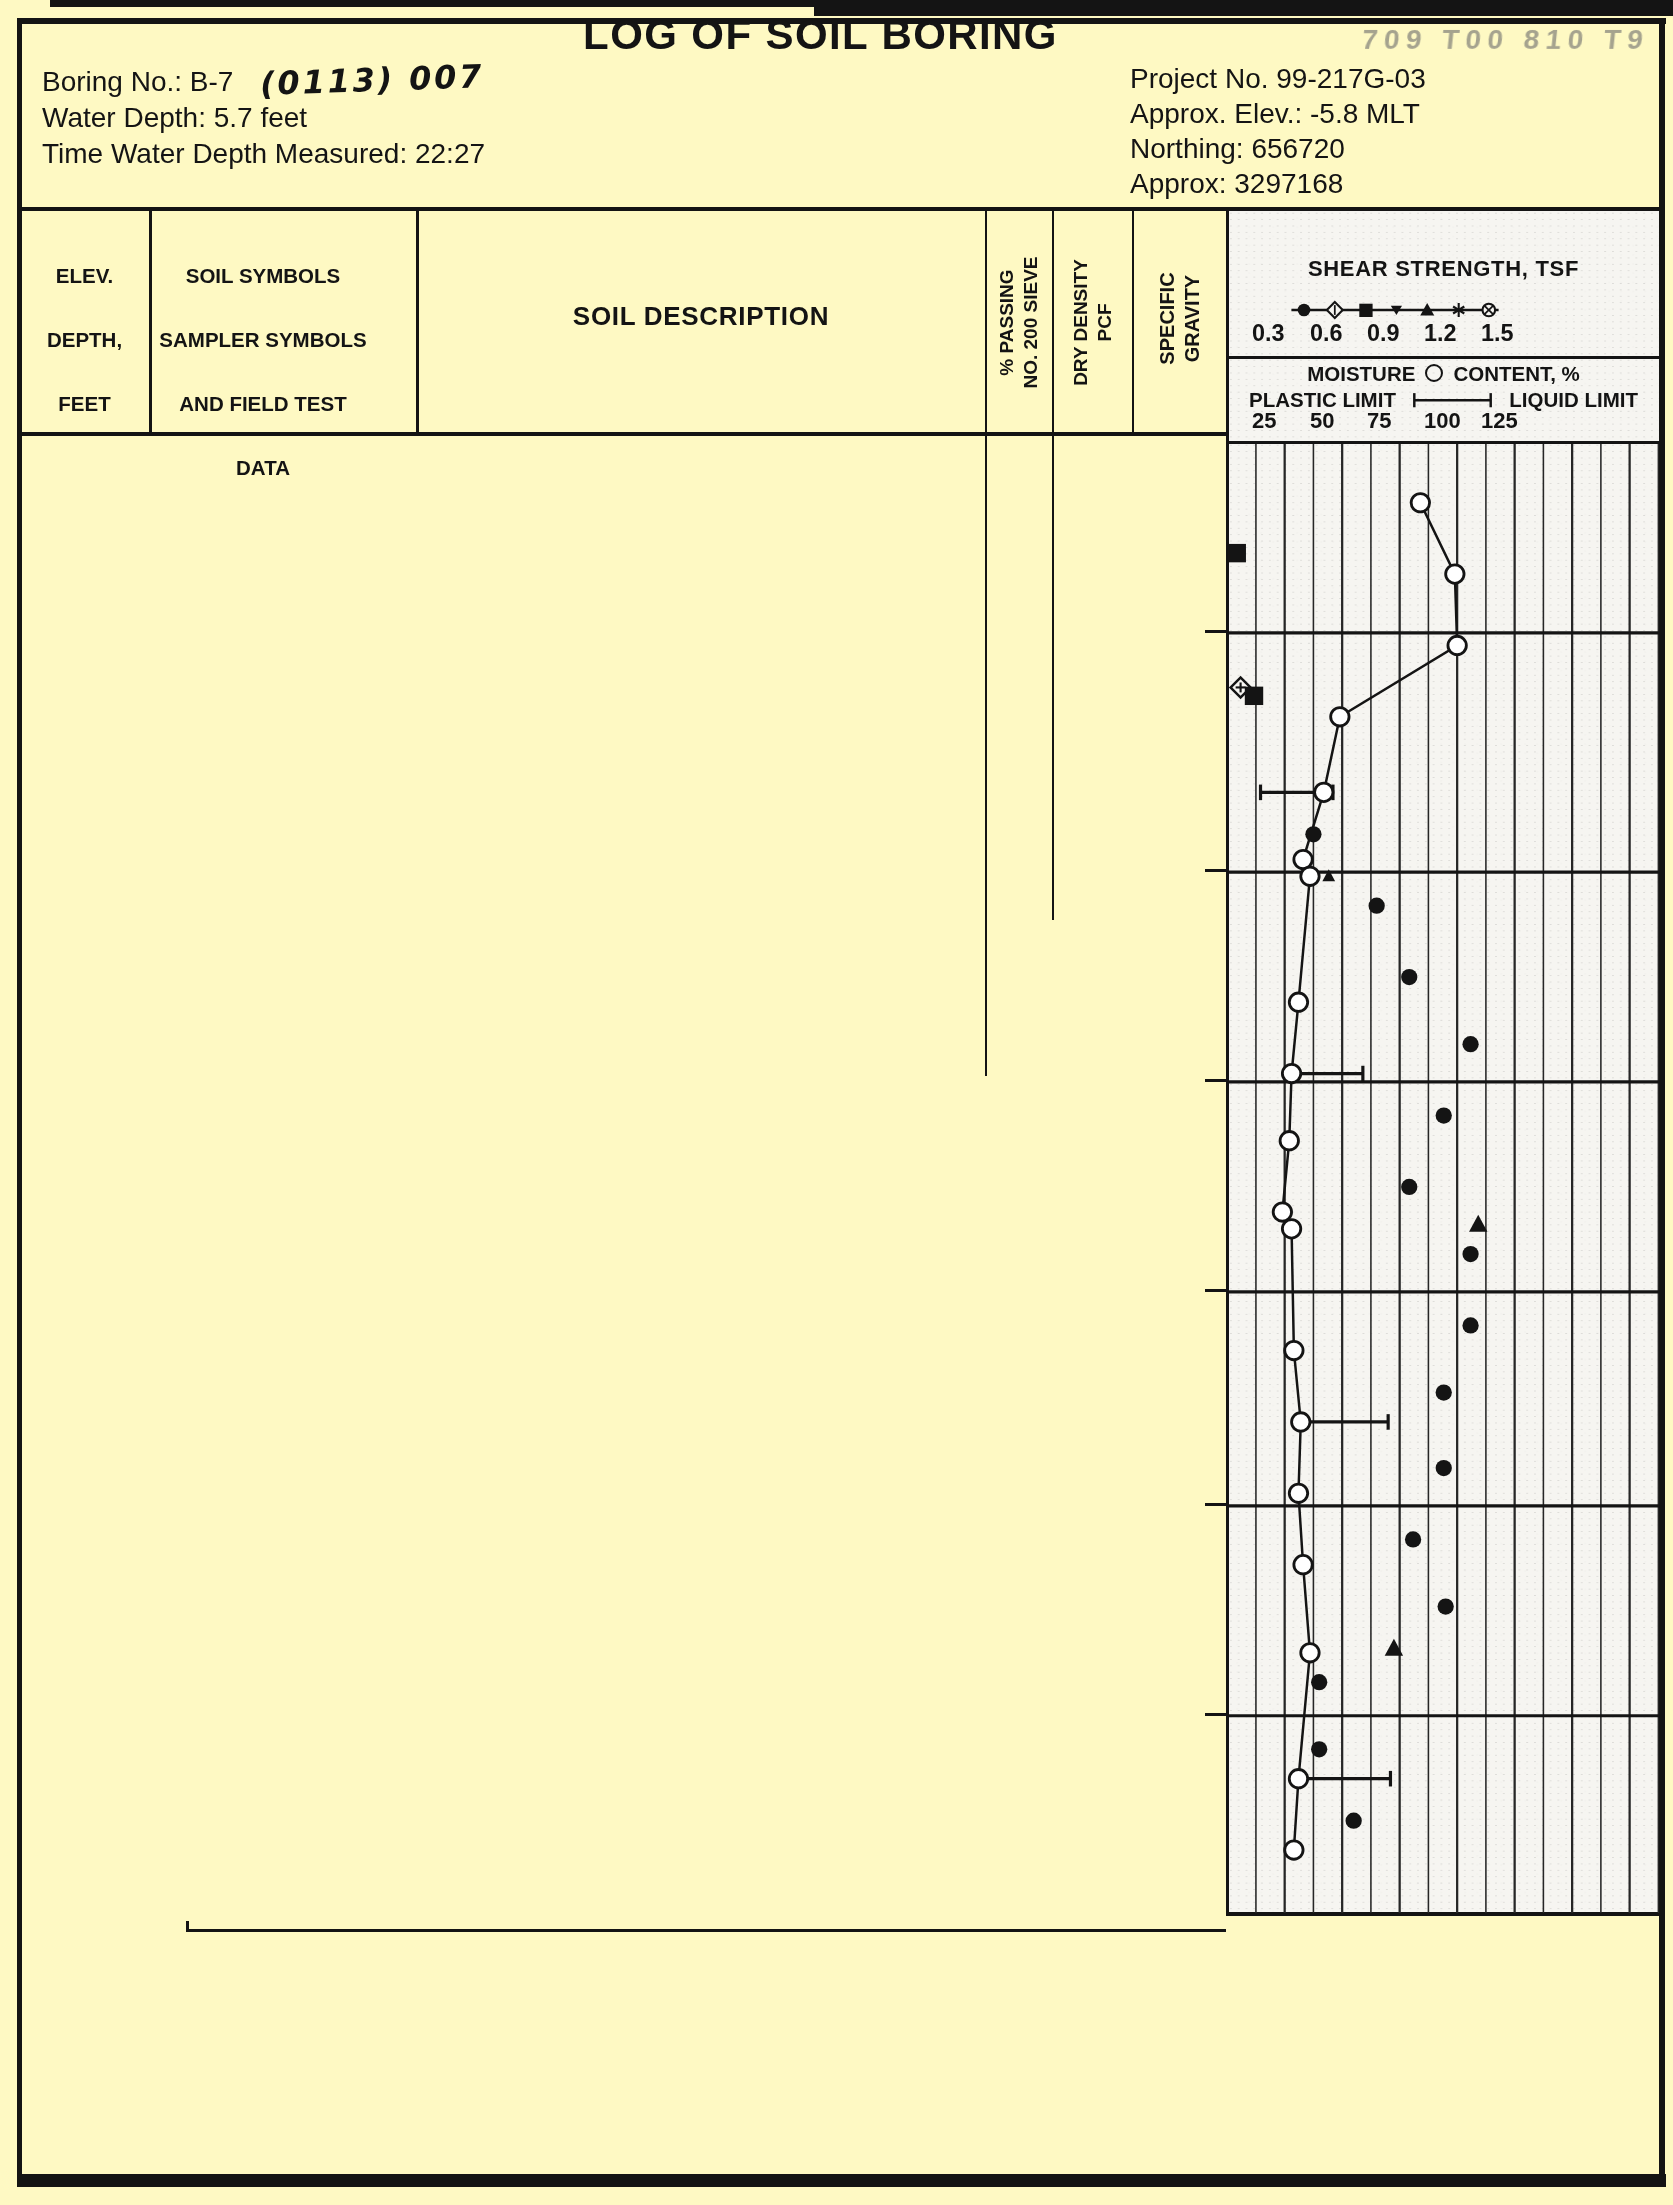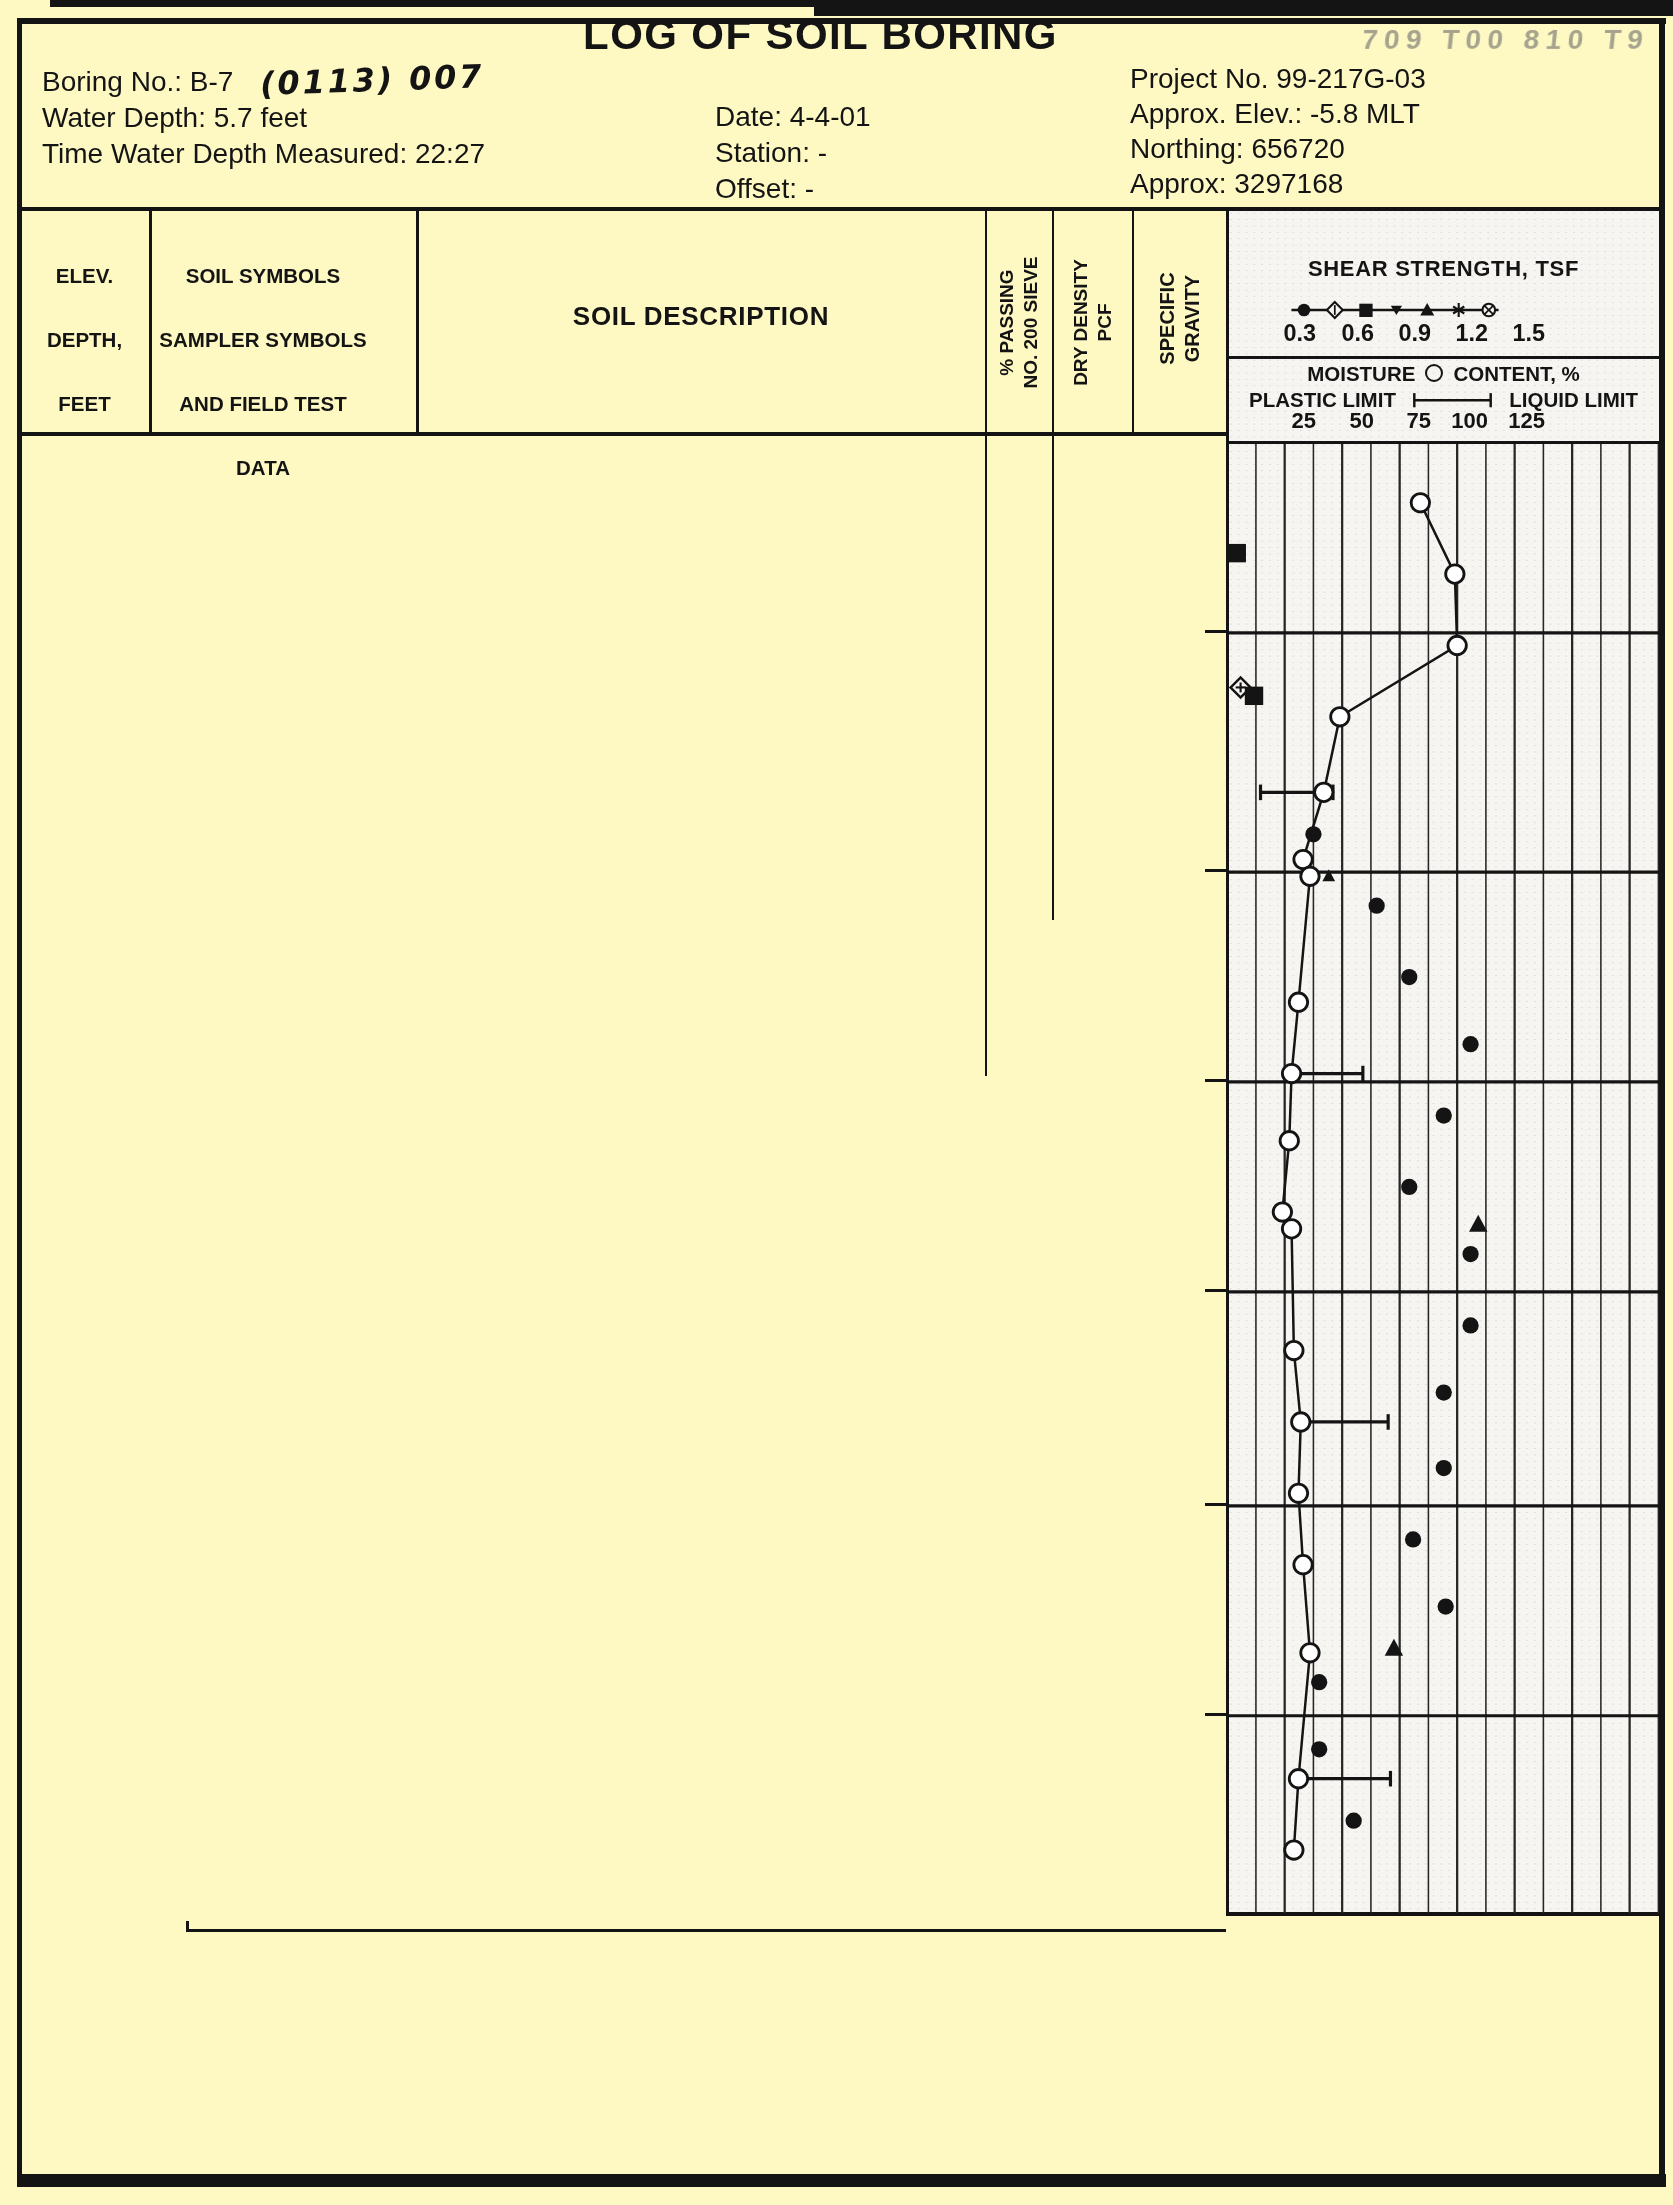--- a/index.html
+++ b/index.html
@@ -21,21 +21,21 @@
   .hand{font-family:"DejaVu Sans",sans-serif;font-weight:700;font-style:italic;
         font-size:32px;letter-spacing:2.8px;display:inline-block;transform:rotate(-2deg);
         margin-left:27px;}
   .colhead{position:absolute;text-align:center;font-weight:600;font-size:20.5px;line-height:64px;}
   .deschead{position:absolute;text-align:center;font-weight:700;font-size:26px;letter-spacing:0.7px;}
   .vert{position:absolute;display:flex;align-items:center;justify-content:center;
         transform:rotate(-90deg);font-weight:700;font-size:19px;line-height:1.25;
         text-align:center;white-space:pre-line;}
   .sheartitle{position:absolute;left:1226px;width:435px;text-align:center;
               font-weight:700;font-size:22px;letter-spacing:0.7px;}
-  .tick{position:absolute;width:64px;text-align:right;font-weight:700;font-size:23.4px;}
+  .tick{position:absolute;width:64px;text-align:left;font-weight:700;font-size:23.4px;}
   .mline{position:absolute;left:1226px;width:435px;text-align:center;font-weight:700;
          font-size:20.5px;white-space:nowrap;}
   .ocirc{display:inline-block;width:14px;height:14px;border:2.1px solid #141414;
          border-radius:50%;vertical-align:-1.4px;margin:0 10px;}
   .brk{vertical-align:-2.8px;margin:0 8.5px;}
 </style>
 </head>
 <body>
 
 <div class="page">
@@ -53,25 +53,20 @@
 
   <div class="title">LOG OF SOIL BORING</div>
   <div class="stamp">709 T00 810 T9</div>
 
   <div class="info" style="left:42px;top:62px;">
     <div><span>Boring No.:</span>&nbsp;<span>B-7</span><span class="hand">(0113) 007</span></div>
     <div><span>Water Depth:</span>&nbsp;<span>5.7 feet</span></div>
     <div><span>Time Water Depth Measured:</span>&nbsp;<span>22:27</span></div>
   </div>
 
-  <div class="info" style="left:715px;top:99px;">
-    <div><span>Date:</span>&nbsp;<span>4-4-01</span></div>
-    <div><span>Station:</span>&nbsp;<span>-</span></div>
-    <div><span>Offset:</span>&nbsp;<span>-</span></div>
-  </div>
 
   <div class="info" style="left:1130px;top:61px;line-height:35px;">
     <div><span>Project No.</span>&nbsp;<span>99-217G-03</span></div>
     <div><span>Approx. Elev.:</span>&nbsp;<span>-5.8 MLT</span></div>
     <div><span>Northing:</span>&nbsp;<span>656720</span></div>
     <div><span>Approx:</span>&nbsp;<span>3297168</span></div>
   </div>
 
   <div class="hl" style="left:20px;top:207px;width:1642px;height:3.5px;"></div>
   <div class="hl" style="left:20px;top:432px;width:1207px;height:3.5px;"></div>

